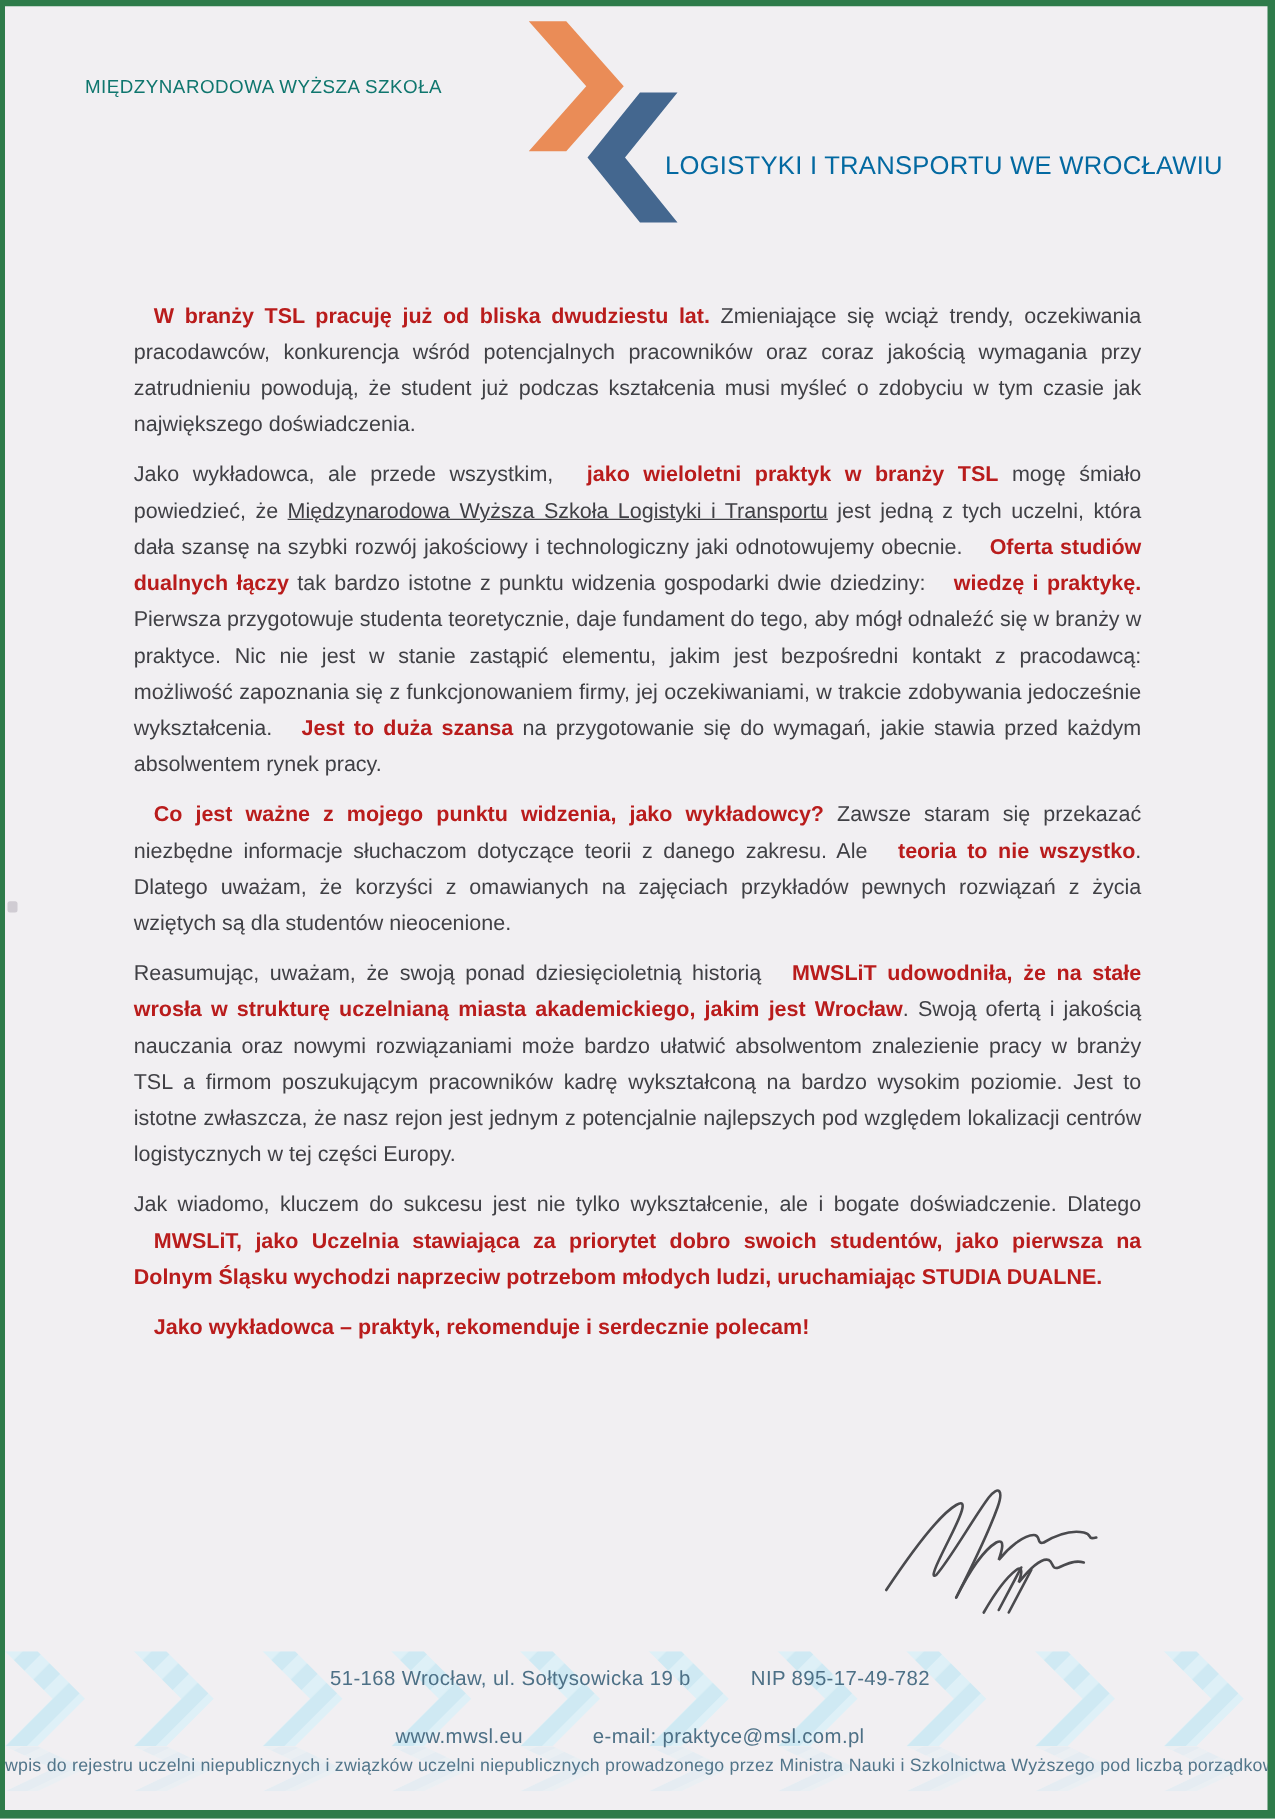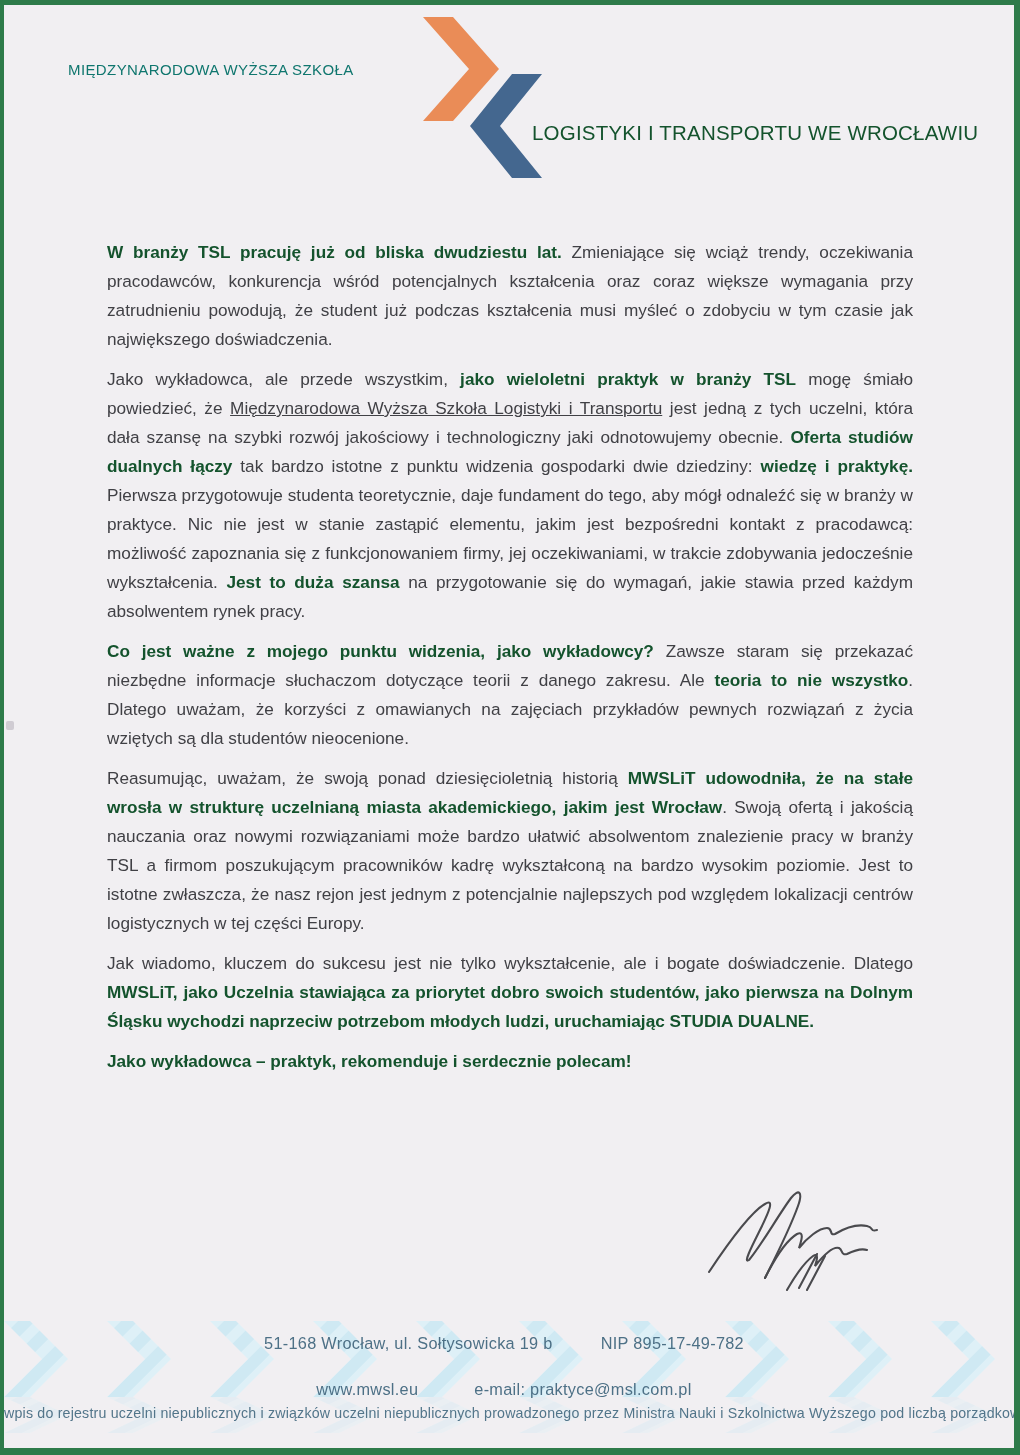--- a/index.html
+++ b/index.html
@@ -17,31 +17,31 @@
   }
   
   .brand-top {
     position:absolute; left:64px; top:56px;
     font-size:15px; color:#0f766e; letter-spacing:0.4px;
     white-space:nowrap;
   }
   .logo-svg { position:absolute; left:419px; top:8px; }
   .brand-bottom {
     position:absolute; left:528px; top:116px;
-    font-size:20.5px; color:#14532d; letter-spacing:0.2px;
+    font-size:20.5px; color:#0369a1; letter-spacing:0.2px;
     white-space:nowrap;
   }
   
   .letter-body {
     position:absolute; left:103px; top:233px; width:806px;
     font-size:17.2px; line-height:29px; color:#404045;
     text-align:justify;
   }
   .letter-body p { margin:0 0 11px 0; }
-  .letter-body span.b { font-weight:bold; color:#14532d; }
+  .letter-body span.b { font-weight:bold; color:#b91c1c;margin-left:16px; }
   .letter-body span.u { text-decoration:underline; }
   .letter-body span.n {}
   
   .signature { position:absolute; left:695px; top:1178px; }
   
   .chevband { position:absolute; left:0; top:1316px; }
   .chevband2 { position:absolute; left:0; top:1392px; opacity:0.35; }
   .f-line { position:absolute; left:0; width:1000px; text-align:center;
             color:#4d7086; white-space:nowrap; }
   .f1 { top:1329px; font-size:16.3px; letter-spacing:0.3px; }
@@ -62,21 +62,21 @@
   <div class="brand-top">MIĘDZYNARODOWA WYŻSZA SZKOŁA</div>
 
   <svg class="logo-svg" width="130" height="172" viewBox="0 0 130 172">
     <polygon points="0,4 30,4 76,56 30,108 0,108 46,56" fill="#EA8C57"></polygon>
     <polygon points="89,61 119,61 77,113 119,165 89,165 47,113" fill="#44678F"></polygon>
   </svg>
 
   <div class="brand-bottom">LOGISTYKI I TRANSPORTU WE WROCŁAWIU</div>
 
   <div class="letter-body">
-      <p><span class="b">W branży TSL pracuję już od bliska dwudziestu lat. </span><span class="n">Zmieniające się wciąż trendy, oczekiwania pracodawców, konkurencja wśród potencjalnych kształcenia oraz coraz większe wymagania przy zatrudnieniu powodują, że student już podczas kształcenia musi myśleć o zdobyciu w tym czasie jak największego doświadczenia.</span></p>
+      <p><span class="b">W branży TSL pracuję już od bliska dwudziestu lat. </span><span class="n">Zmieniające się wciąż trendy, oczekiwania pracodawców, konkurencja wśród potencjalnych pracowników oraz coraz jakością wymagania przy zatrudnieniu powodują, że student już podczas kształcenia musi myśleć o zdobyciu w tym czasie jak największego doświadczenia.</span></p>
       <p><span class="n">Jako wykładowca, ale przede wszystkim, </span><span class="b">jako wieloletni praktyk w branży TSL</span><span class="n"> mogę śmiało powiedzieć, że </span><span class="u">Międzynarodowa Wyższa Szkoła Logistyki i Transportu</span><span class="n"> jest jedną z tych uczelni, która dała szansę na szybki rozwój jakościowy i technologiczny jaki odnotowujemy obecnie. </span><span class="b">Oferta studiów dualnych łączy</span><span class="n"> tak bardzo istotne z punktu widzenia gospodarki dwie dziedziny: </span><span class="b">wiedzę i praktykę.</span><span class="n"> Pierwsza przygotowuje studenta teoretycznie, daje fundament do tego, aby mógł odnaleźć się w branży w praktyce. Nic nie jest w stanie zastąpić elementu, jakim jest bezpośredni kontakt z pracodawcą: możliwość zapoznania się z funkcjonowaniem firmy, jej oczekiwaniami, w trakcie zdobywania jedocześnie wykształcenia. </span><span class="b">Jest to duża szansa</span><span class="n"> na przygotowanie się do wymagań, jakie stawia przed każdym absolwentem rynek pracy.</span></p>
       <p><span class="b">Co jest ważne z mojego punktu widzenia, jako wykładowcy? </span><span class="n">Zawsze staram się przekazać niezbędne informacje słuchaczom dotyczące teorii z danego zakresu. Ale </span><span class="b">teoria to nie wszystko</span><span class="n">. Dlatego uważam, że korzyści z omawianych na zajęciach przykładów pewnych rozwiązań z życia wziętych są dla studentów nieocenione.</span></p>
       <p><span class="n">Reasumując, uważam, że swoją ponad dziesięcioletnią historią </span><span class="b">MWSLiT udowodniła, że na stałe wrosła w strukturę uczelnianą miasta akademickiego, jakim jest Wrocław</span><span class="n">. Swoją ofertą i jakością nauczania oraz nowymi rozwiązaniami może bardzo ułatwić absolwentom znalezienie pracy w branży TSL a firmom poszukującym pracowników kadrę wykształconą na bardzo wysokim poziomie.  Jest to istotne zwłaszcza, że nasz rejon  jest jednym z potencjalnie najlepszych pod względem lokalizacji centrów logistycznych w tej części Europy.</span></p>
       <p><span class="n">Jak wiadomo, kluczem do sukcesu jest nie tylko wykształcenie, ale i bogate doświadczenie. Dlatego </span><span class="b">MWSLiT, jako Uczelnia stawiająca za priorytet dobro swoich studentów, jako pierwsza na Dolnym Śląsku wychodzi naprzeciw potrzebom młodych ludzi, uruchamiając STUDIA DUALNE.</span></p>
       <p><span class="b">Jako wykładowca – praktyk, rekomenduje i serdecznie polecam!</span></p>
     </div>
 
   <svg class="signature" width="200" height="112" viewBox="0 0 200 110">
     <g fill="none" stroke="#4a4a4e" stroke-width="2.1" stroke-linecap="round">
       <path d="M10,88 C30,58 52,28 66,20 C76,14 70,28 60,48 C52,64 44,80 50,76 C62,62 80,30 92,14 C100,4 104,8 99,22 C90,47 74,78 66,94"></path>

